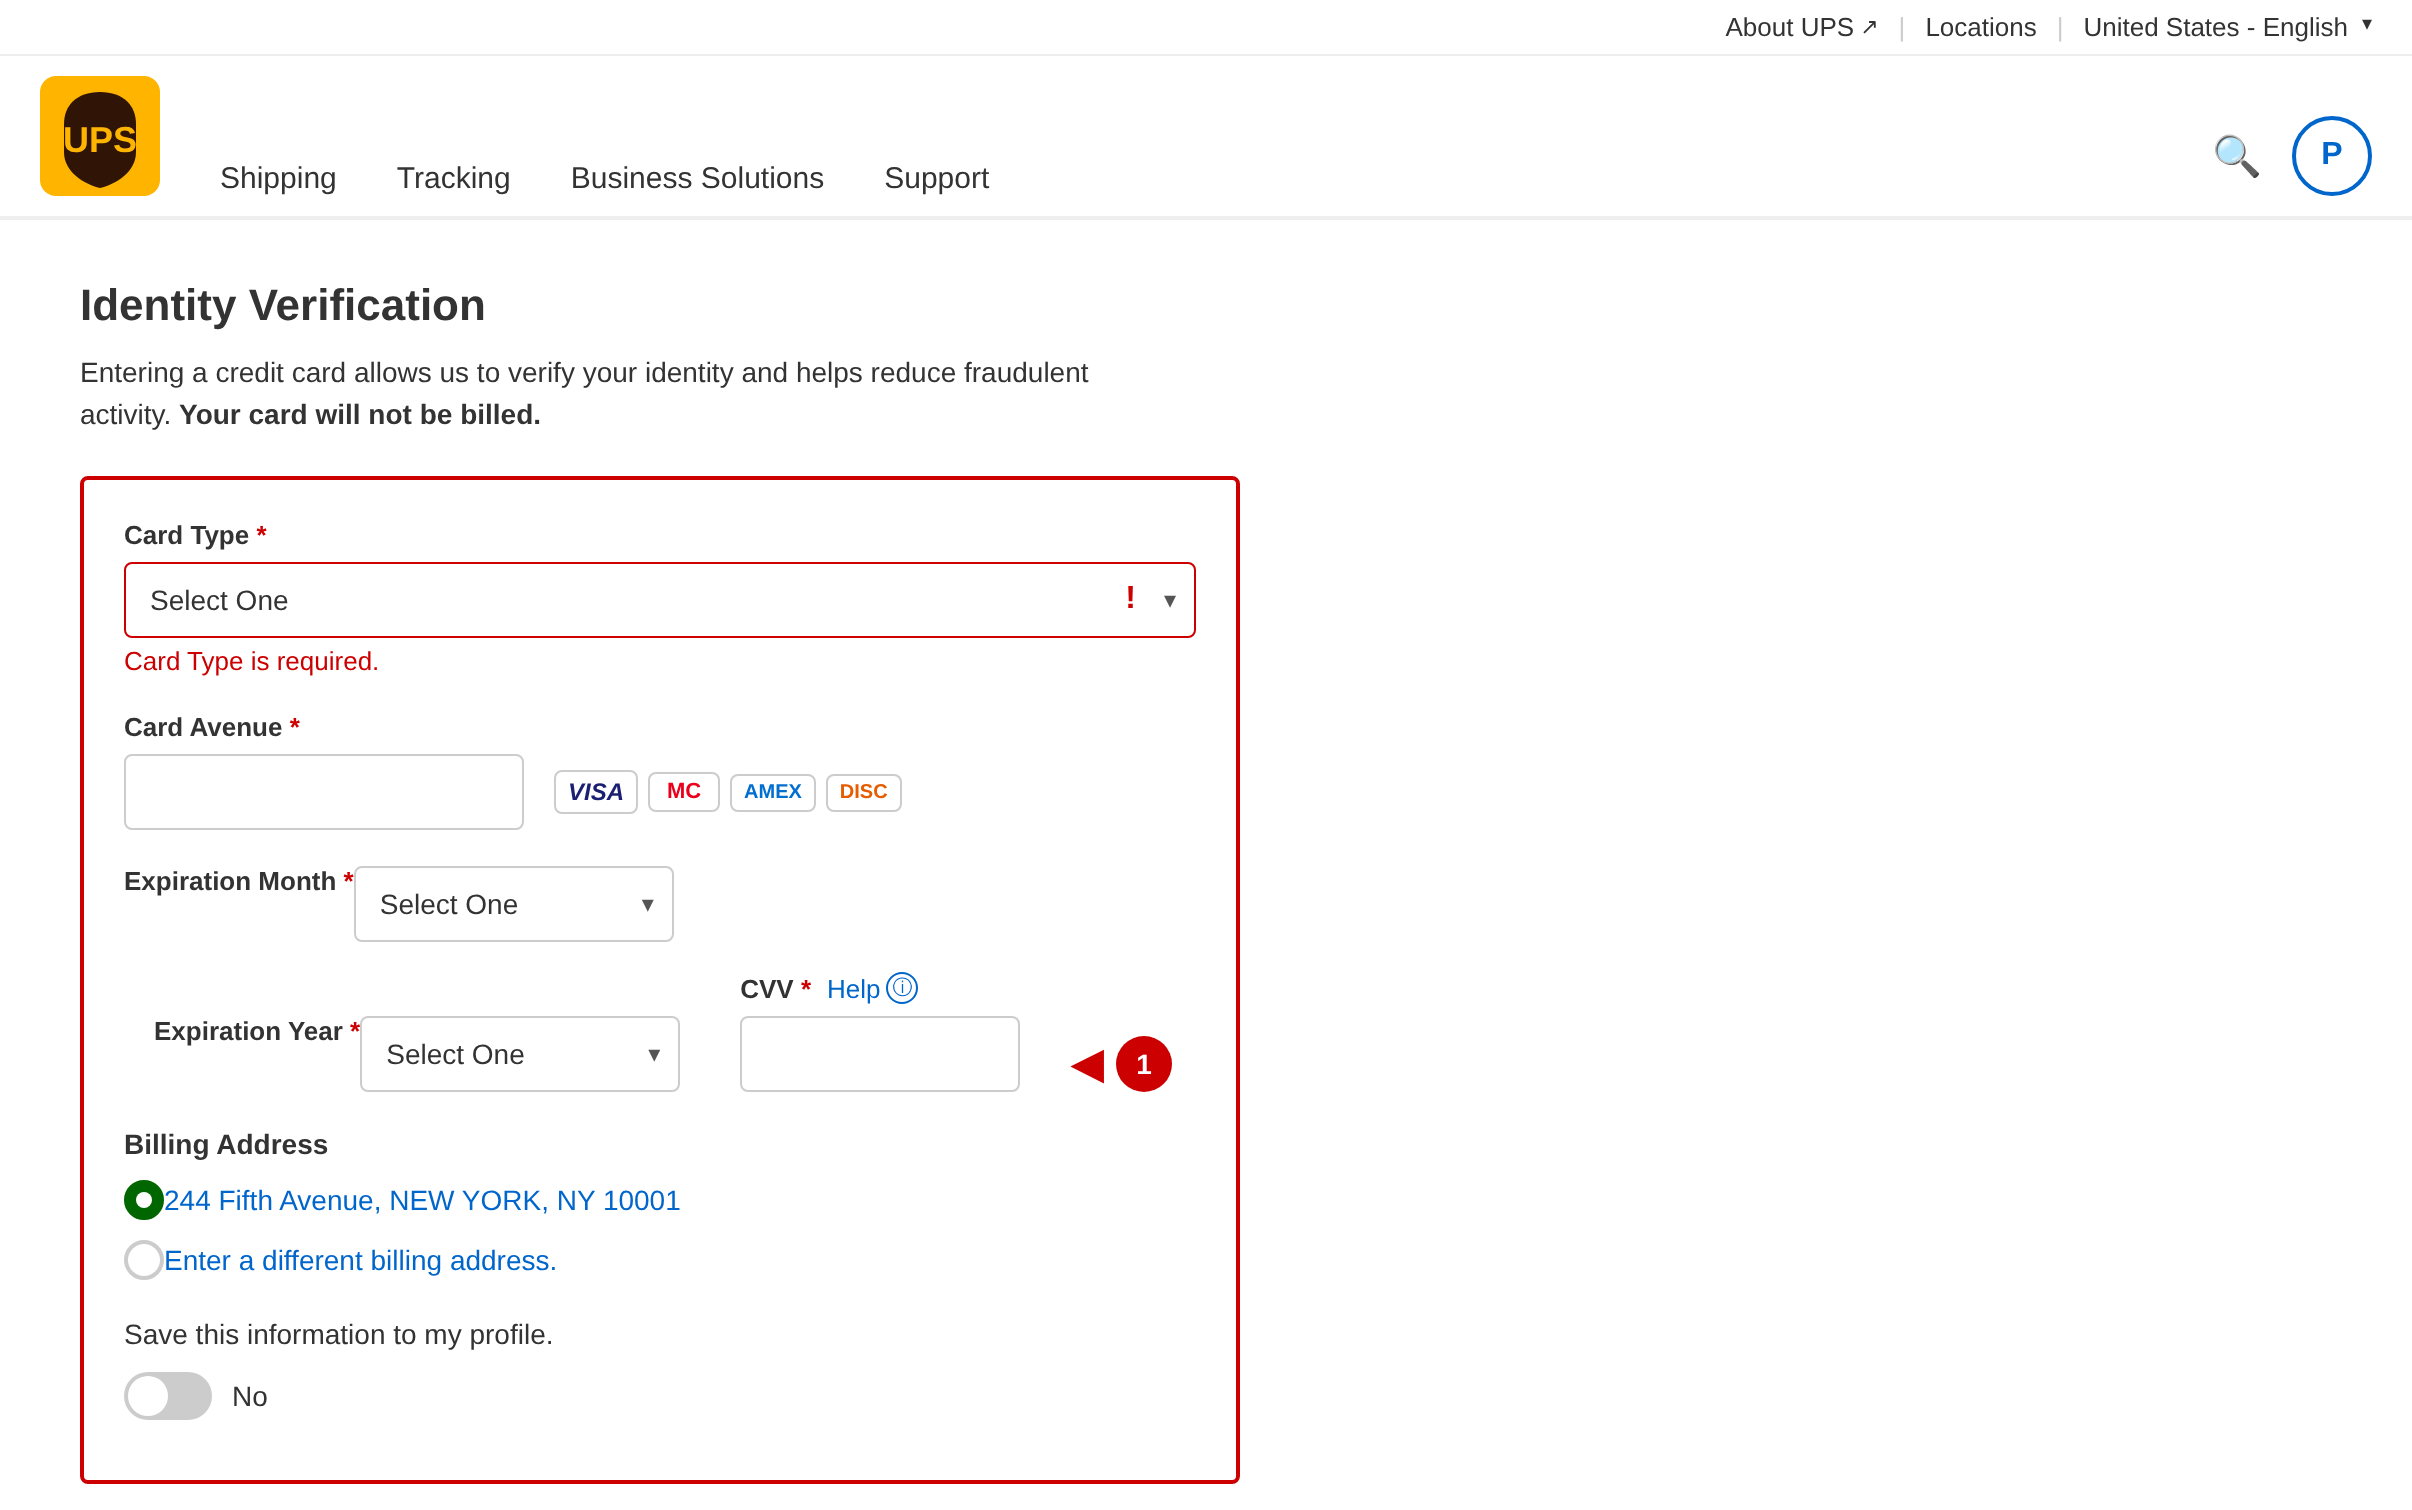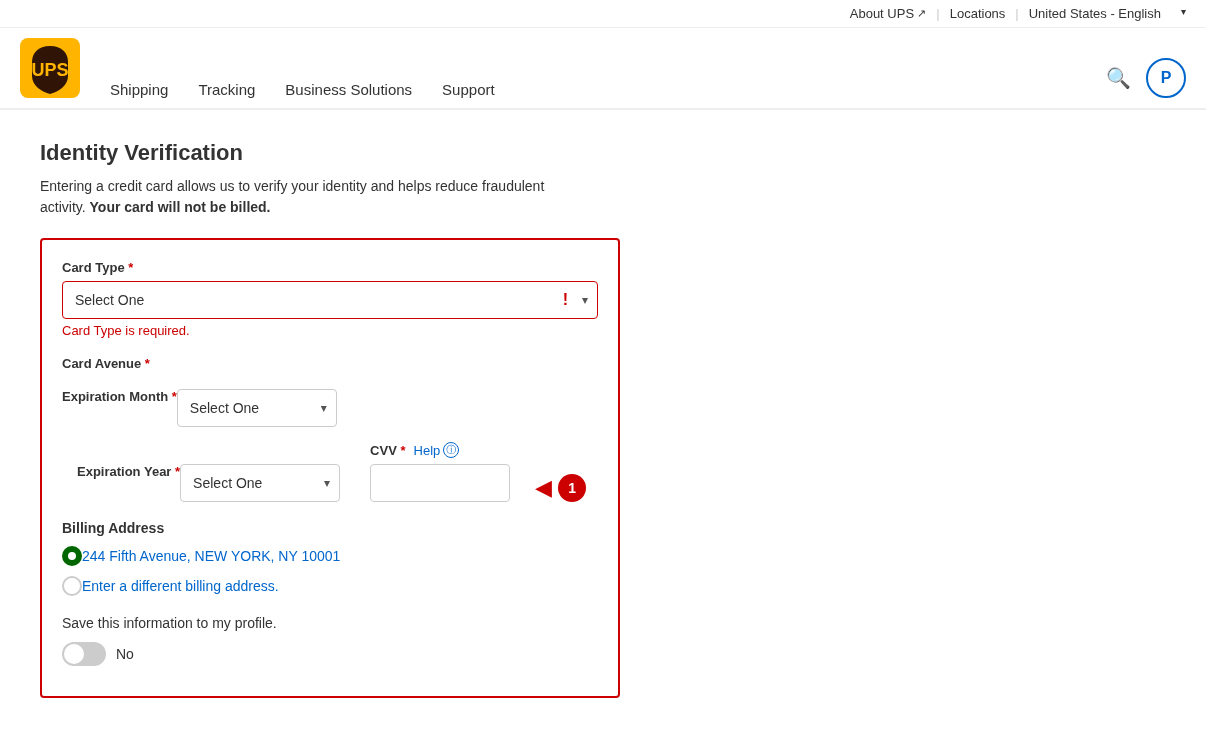--- a/index.html
+++ b/index.html
@@ -22,21 +22,21 @@
       display: flex;
       align-items: center;
       gap: 3px;
     }
     .top-bar-divider {
       color: #ccc;
     }
     .locale-selector {
       display: flex;
       align-items: flex-start;
-      gap: 20px;
+      gap: 7px;
       cursor: pointer;
     }
     .chevron-down { font-size: 10px; }
 
     .main-nav {
       display: flex;
       align-items: flex-end;
       padding: 10px 20px;
       border-bottom: 2px solid #eee;
       gap: 0;
@@ -438,20 +438,29 @@
         <span class="select-arrow">▾</span>
       </div>
       <div class="error-message">Card Type is required.</div>
     </div>
 
     <div class="form-group">
       <label class="form-label">
         <span>Card Avenue</span>
         <span class="required"> *</span>
       </label>
+      <div class="card-number-row">
+        <input type="text" class="card-number-input" value="" style="">
+        <div class="card-icons">
+          <div class="card-icon visa">VISA</div>
+          <div class="card-icon mastercard">MC</div>
+          <div class="card-icon amex">AMEX</div>
+          <div class="card-icon discover">DISC</div>
+        </div>
+      </div>
     </div>
 
     <div class="form-group expiry-cvv-container">
       <div class="expiry-cvv-row">
 
         <div class="expiry-group">
           <label class="form-label">
             <span>Expiration Month</span>
             <span class="required"> *</span>
           </label>

